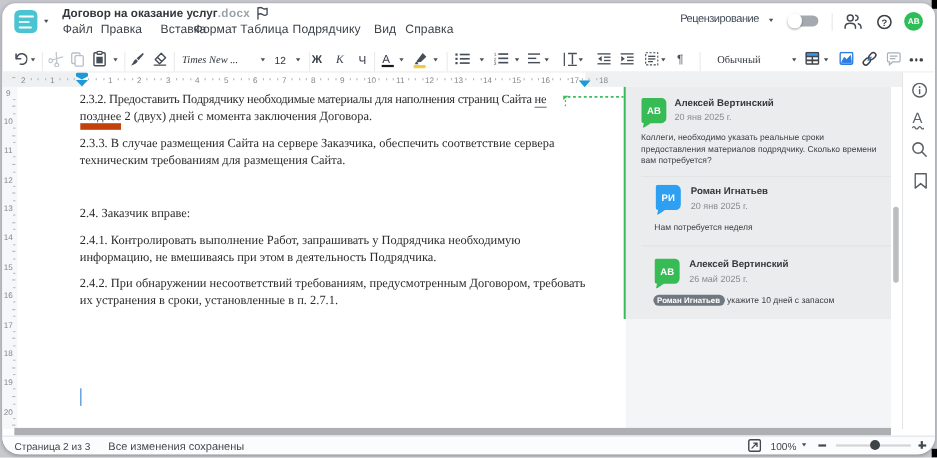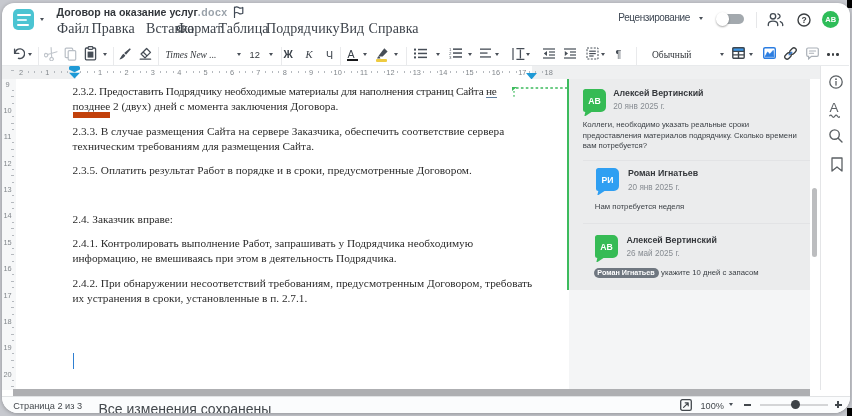--- a/index.html
+++ b/index.html
@@ -7,21 +7,21 @@
        font-family:"Liberation Sans",sans-serif;}
   .abs{position:absolute;}
   #win{position:absolute;left:2px;top:2.5px;width:847.5px;height:410px;background:#fff;
        border-radius:12px 12px 16px 16px;overflow:hidden;box-shadow:0 1px 4px rgba(0,0,0,.28);}
   #lay{position:absolute;left:-2px;top:-2.5px;width:852px;height:416px;}
   .cap{width:0;height:0;border-left:2.6px solid transparent;border-right:2.6px solid transparent;
        border-top:3.2px solid #4a5058;position:absolute;}
   .tdiv{position:absolute;top:46.5px;height:18px;width:1px;background:#e9eaec;}
   .icon{position:absolute;}
   svg{display:block;}
-  .mnu{position:absolute;top:21.3px;font-size:14px;letter-spacing:0.1px;color:#3d434b;font-family:Liberation Serif, serif;}
+  .mnu{position:absolute;top:21.3px;font-size:11px;letter-spacing:0.1px;color:#3d434b;}
   .num{position:absolute;font-size:7.4px;color:#82878c;}
   .serif{font-family:"Liberation Serif",serif;}
   .doc{font-family:"Liberation Serif",serif;font-size:11.3px;color:#2c2c2c;line-height:15px;}
   .doc p{margin:0 0 9.45px 0;}
   .cname{position:absolute;font-size:8.8px;font-weight:bold;color:#35383c;}
   .cdate{position:absolute;font-size:8.2px;color:#878c92;}
   .cbody{position:absolute;font-size:7.75px;color:#3c4146;line-height:10.45px;}
   .csep{position:absolute;height:1px;background:#e2e3e5;}
 </style>
 </head>
@@ -367,21 +367,20 @@
       <div class="num" style="left:2px;top:369.725px;width:11px;text-align:center;">20</div>
       <div class="abs" style="left:11.8px;top:379.7px;width:2.2px;height:1px;background:#b5b9be;"></div>
       <div class="abs" style="left:10.6px;top:386.3px;width:3.4px;height:1px;background:#b5b9be;"></div>
       <div class="abs" style="left:10.5px;top:69.8px;width:3.4px;height:1px;background:#b5b9be;"></div>
 
   <div class="abs" style="left:15.5px;top:79px;width:551.5px;height:310.5px;background:#fff;"></div>
 
   <div class="abs doc" style="left:72.5px;top:84.1px;width:468px;">
     <p><span style="letter-spacing:-0.235px;">2.3.2. Предоставить Подрядчику необходимые материалы для наполнения страниц Сайта <span style="border-bottom:1px solid #5c7a99;">не</span></span><br><span style="border-bottom:6px solid #c2410c;">позднее</span> 2 (двух) дней с момента заключения Договора.</p>
     <p>2.3.3. В случае размещения Сайта на сервере Заказчика, обеспечить соответствие сервера<br>техническим требованиям для размещения Сайта.</p>
-    <p>2.3.5. Оплатить результат Работ в порядке и в сроки, предусмотренные Договором.</p>
     <p>&nbsp;</p>
     <p>2.4. Заказчик вправе:</p>
     <p>2.4.1. Контролировать выполнение Работ, запрашивать у Подрядчика необходимую<br>информацию, не вмешиваясь при этом в деятельность Подрядчика.</p>
     <p>2.4.2. При обнаружении несоответствий требованиям, предусмотренным Договором, требовать<br>их устранения в сроки, установленные в п. 2.7.1.</p>
   </div>
 
   <div class="abs" style="left:72.8px;top:353px;width:1.3px;height:15.5px;background:#2f7fd1;"></div>
 
   <div class="abs" style="left:511.8px;top:86.8px;width:0;height:0;border-top:4.2px solid #3dbb5d;border-right:5px solid transparent;"></div>
   <svg class="icon" style="left:516px;top:87.2px;" width="51" height="2" viewBox="0 0 51 2">
@@ -441,21 +440,21 @@
     <path d="M9.2 9.2 L13 13" stroke="#5b6064" stroke-width="1.4" stroke-linecap="round"></path>
   </svg>
   <svg class="icon" style="left:830.5px;top:156.8px;" width="12" height="15" viewBox="0 0 12 15">
     <path d="M1 1 H11 V14 L6 9.9 L1 14 Z" fill="none" stroke="#5b6064" stroke-width="1.3" stroke-linejoin="round"></path>
   </svg>
 
   <div class="abs" style="left:13px;top:389.3px;width:797px;height:6.6px;background:#aeafb2;"></div>
 
   <div class="abs" style="left:2px;top:396.4px;width:847.5px;height:16.2px;background:#fbfcfd;border-top:1px solid #e1e3e5;"></div>
   <div class="abs" style="left:13.2px;top:400.8px;font-size:9.2px;color:#43484d;">Страница 2 из 3</div>
-  <div class="abs" style="left:98.5px;top:400.8px;font-size:14px;color:#43484d;">Все изменения сохранены</div>
+  <div class="abs" style="left:98.5px;top:400.8px;font-size:10px;color:#43484d;">Все изменения сохранены</div>
   <svg class="icon" style="left:679.5px;top:399.3px;" width="12" height="12" viewBox="0 0 12 12">
     <rect x="0.7" y="0.7" width="10.6" height="10.6" rx="1.6" fill="none" stroke="#43484d" stroke-width="1.3"></rect>
     <path d="M3.6 8.4 L8.2 3.8 M8.2 3.8 H5.2 M8.2 3.8 V6.8" fill="none" stroke="#43484d" stroke-width="1.2" stroke-linecap="round"></path>
   </svg>
   <div class="abs" style="left:700.5px;top:400.8px;font-size:9.2px;color:#43484d;">100%</div>
   <div class="cap" style="left:728.5px;top:403.2px;"></div>
   <div class="abs" style="left:744px;top:404px;width:6.5px;height:1.6px;background:#43484d;"></div>
   <div class="abs" style="left:759.5px;top:404px;width:68px;height:1.6px;background:#d4d5d7;"></div>
   <div class="abs" style="left:790.5px;top:400.3px;width:9px;height:9px;border-radius:50%;background:#3e4347;"></div>
   <div class="abs" style="left:834.5px;top:404px;width:7px;height:1.6px;background:#43484d;"></div>

